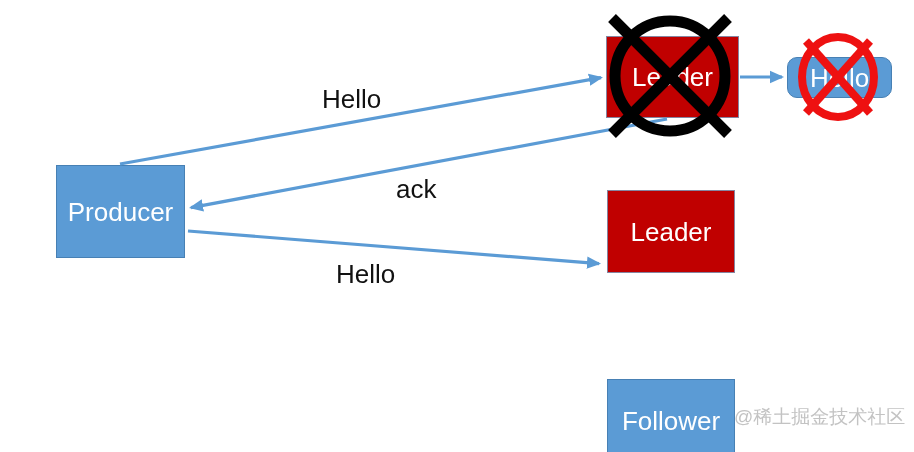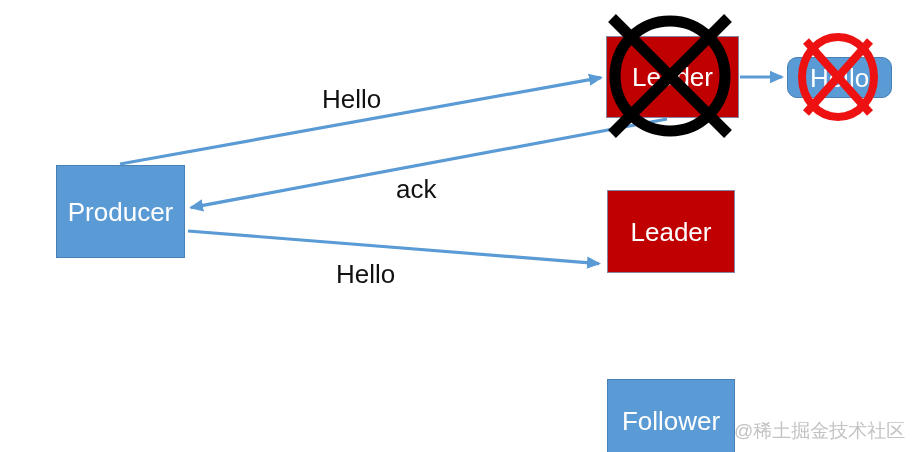--- a/index.html
+++ b/index.html
@@ -48,21 +48,21 @@
     color: var(--label-text, #111111);
     font-size: 26px;
     line-height: 1;
     white-space: nowrap;
   }
   .label-hello { left: 322px; top: 86px;  }
   .label-ack   { left: 352px; top: 176px; margin-left: 44px; }
   .label-kafka { left: 336px; top: 261px; }
   .watermark {
     position: absolute;
-    left: 734px; top: 418px;
+    left: 734px; top: 404px;
     z-index: 4;
     color: var(--watermark-gray, #c3c3c3);
     font-size: 19px;
     white-space: nowrap;
   }
   .arrow-line {
     stroke: var(--arrow-blue, #5b9bd5);
     stroke-width: 3.2;
     fill: none;
   }

